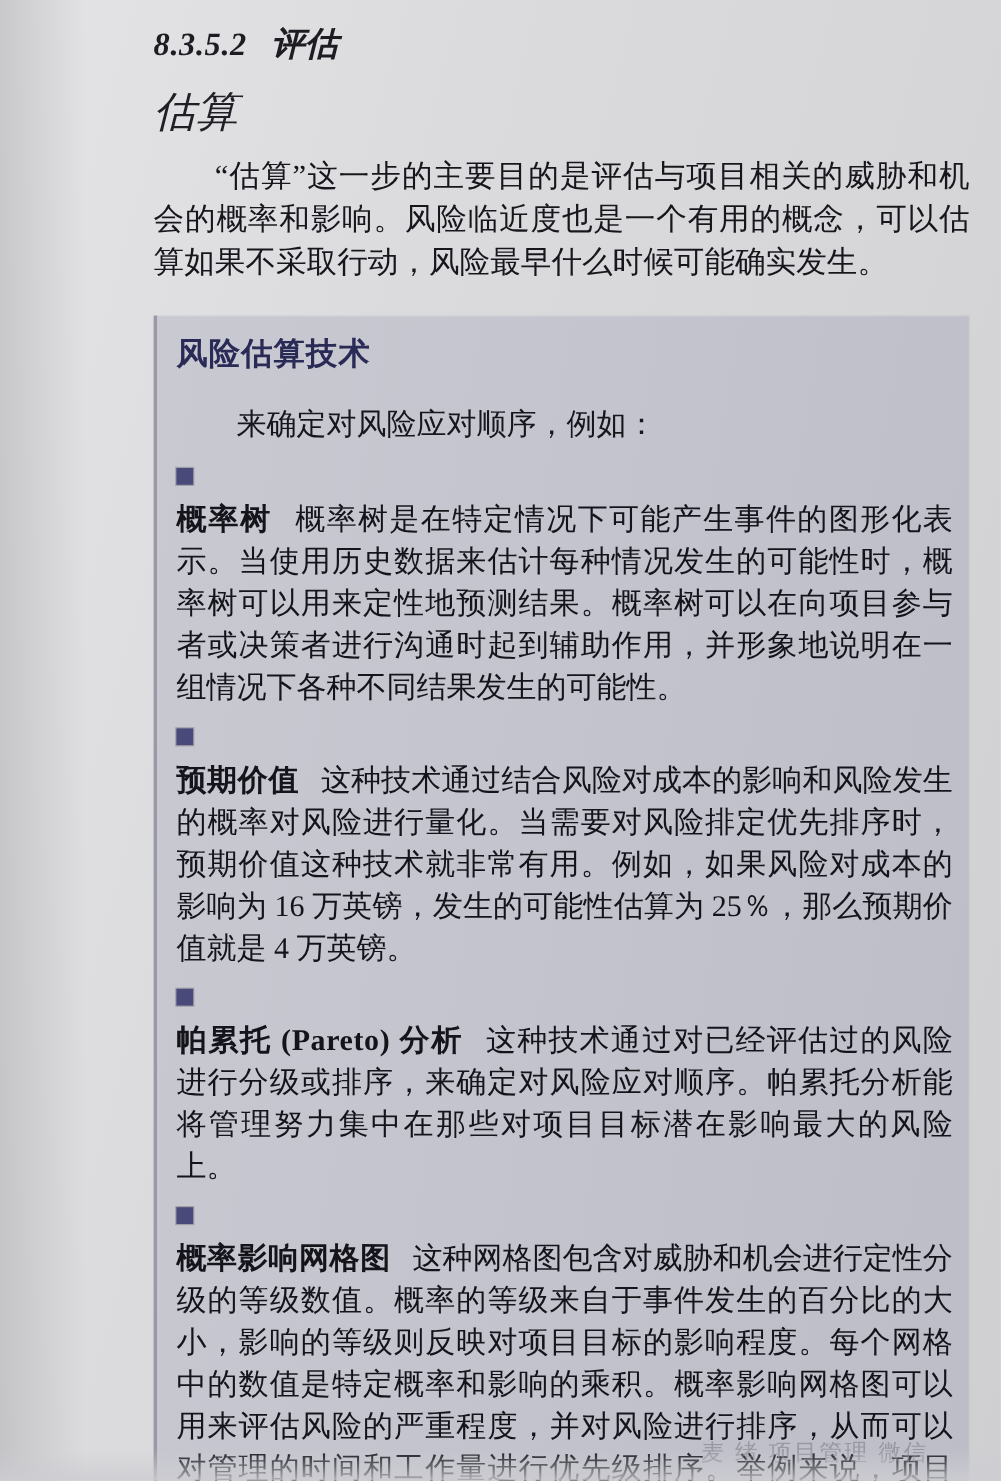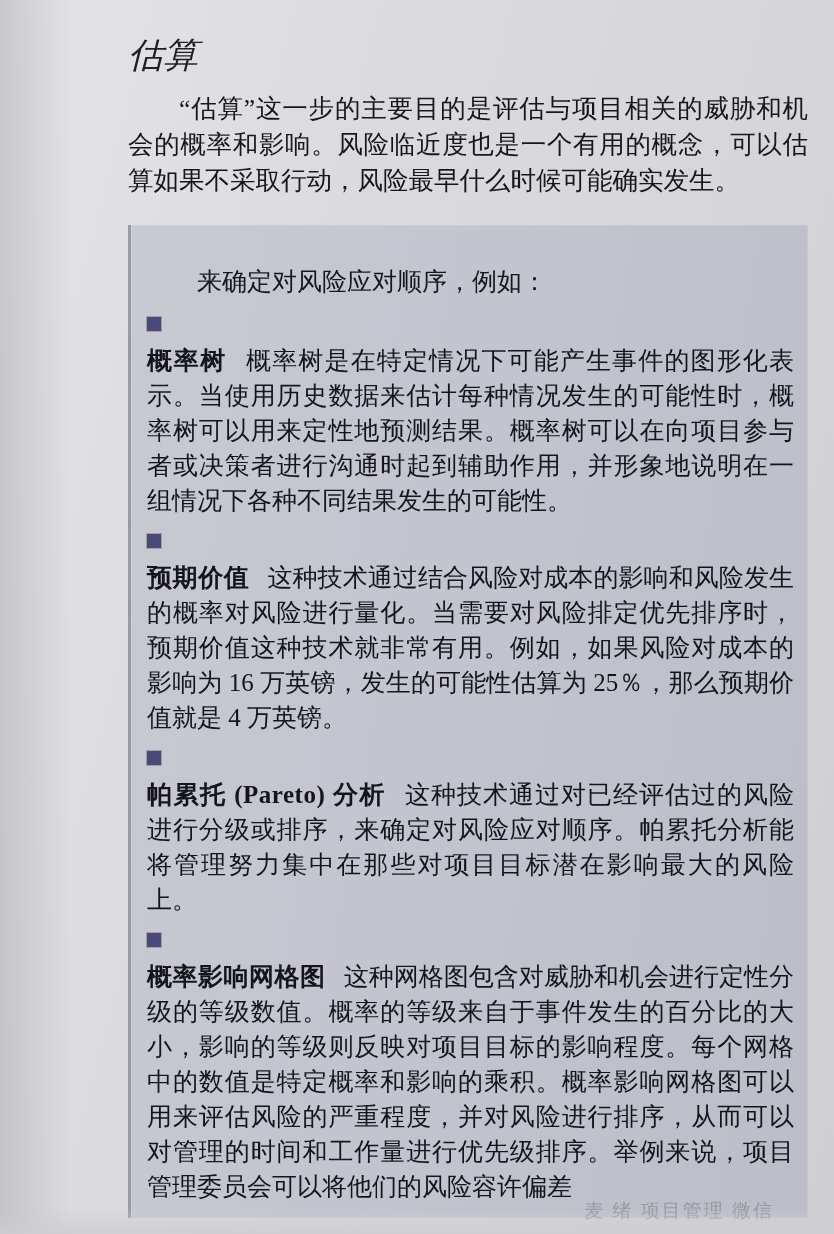--- a/index.html
+++ b/index.html
@@ -143,26 +143,31 @@
     white-space: nowrap;
     font-family: "Liberation Sans", sans-serif;
   }
 </style>
 </head>
 <body>
 
 <div class="page">
   <div class="content">
 
+    <div class="sec-head">
+      <span class="sec-num">8.3.5.2</span>
+      <span class="sec-title">评估</span>
+    </div>
 
     <div class="sub-head">估算</div>
 
     <p class="body-par">“估算”这一步的主要目的是评估与项目相关的威胁和机会的概率和影响。风险临近度也是一个有用的概念，可以估算如果不采取行动，风险最早什么时候可能确实发生。</p>
 
     <div class="panel">
+      <div class="panel-title">风险估算技术</div>
       <p class="panel-intro">来确定对风险应对顺序，例如：</p>
 
       <ul class="bullet-list">
         <li class="bullet-item">
           <span class="bullet-marker"></span>
           <span class="bullet-text">
             <span class="term">概率树</span><span class="term-gap"></span><span>概率树是在特定情况下可能产生事件的图形化表示。当使用历史数据来估计每种情况发生的可能性时，概率树可以用来定性地预测结果。概率树可以在向项目参与者或决策者进行沟通时起到辅助作用，并形象地说明在一组情况下各种不同结果发生的可能性。</span>
           </span>
         </li>
         <li class="bullet-item">

